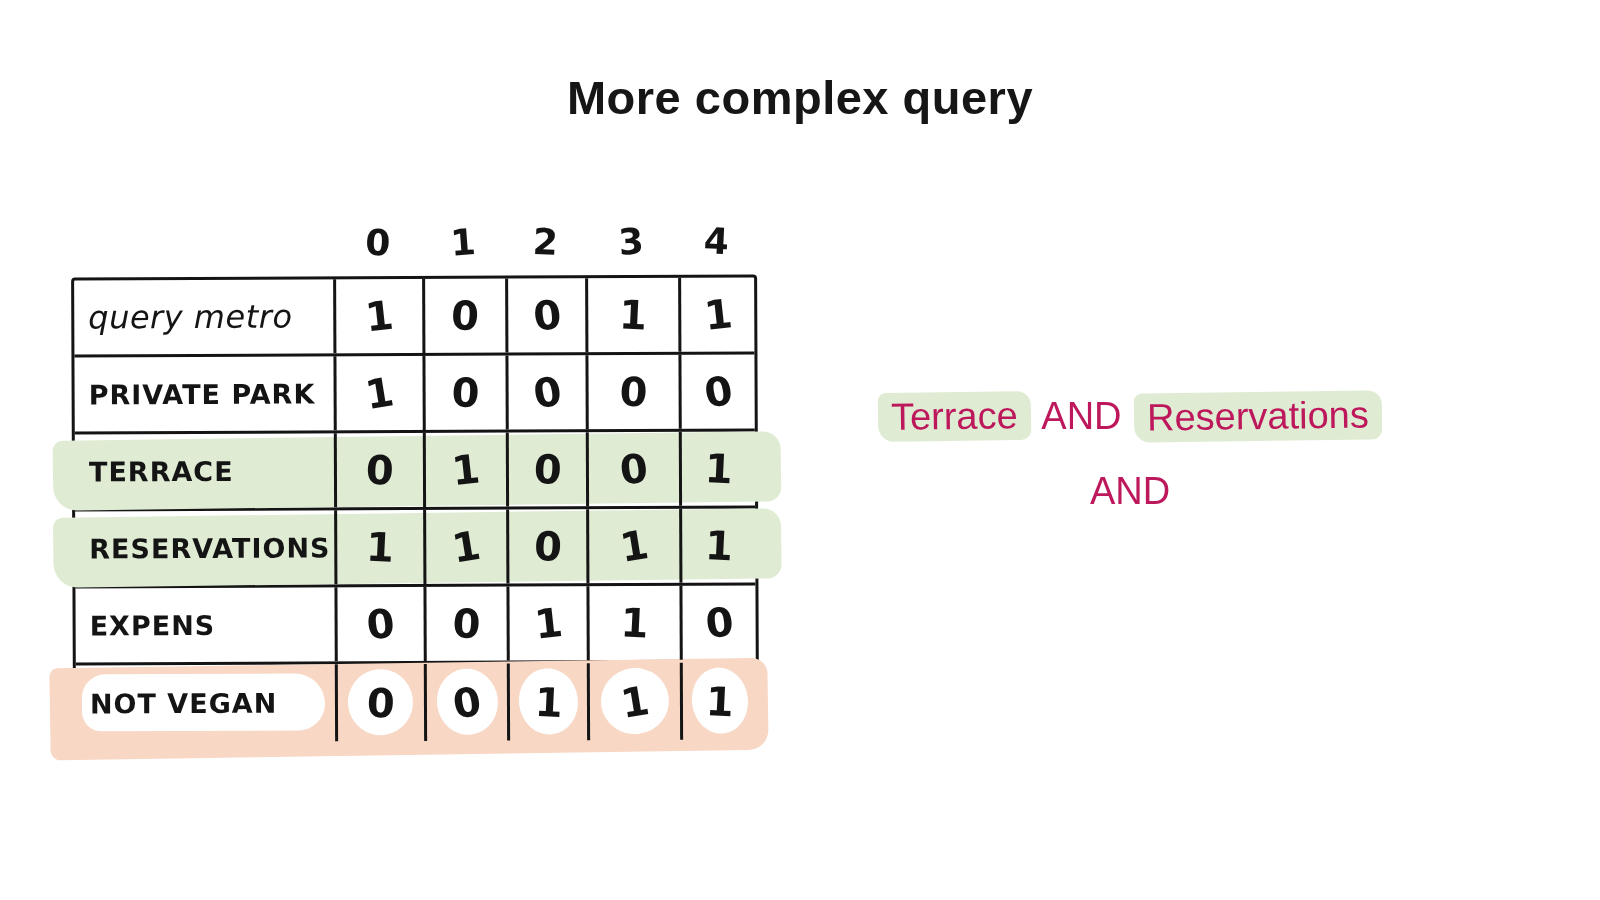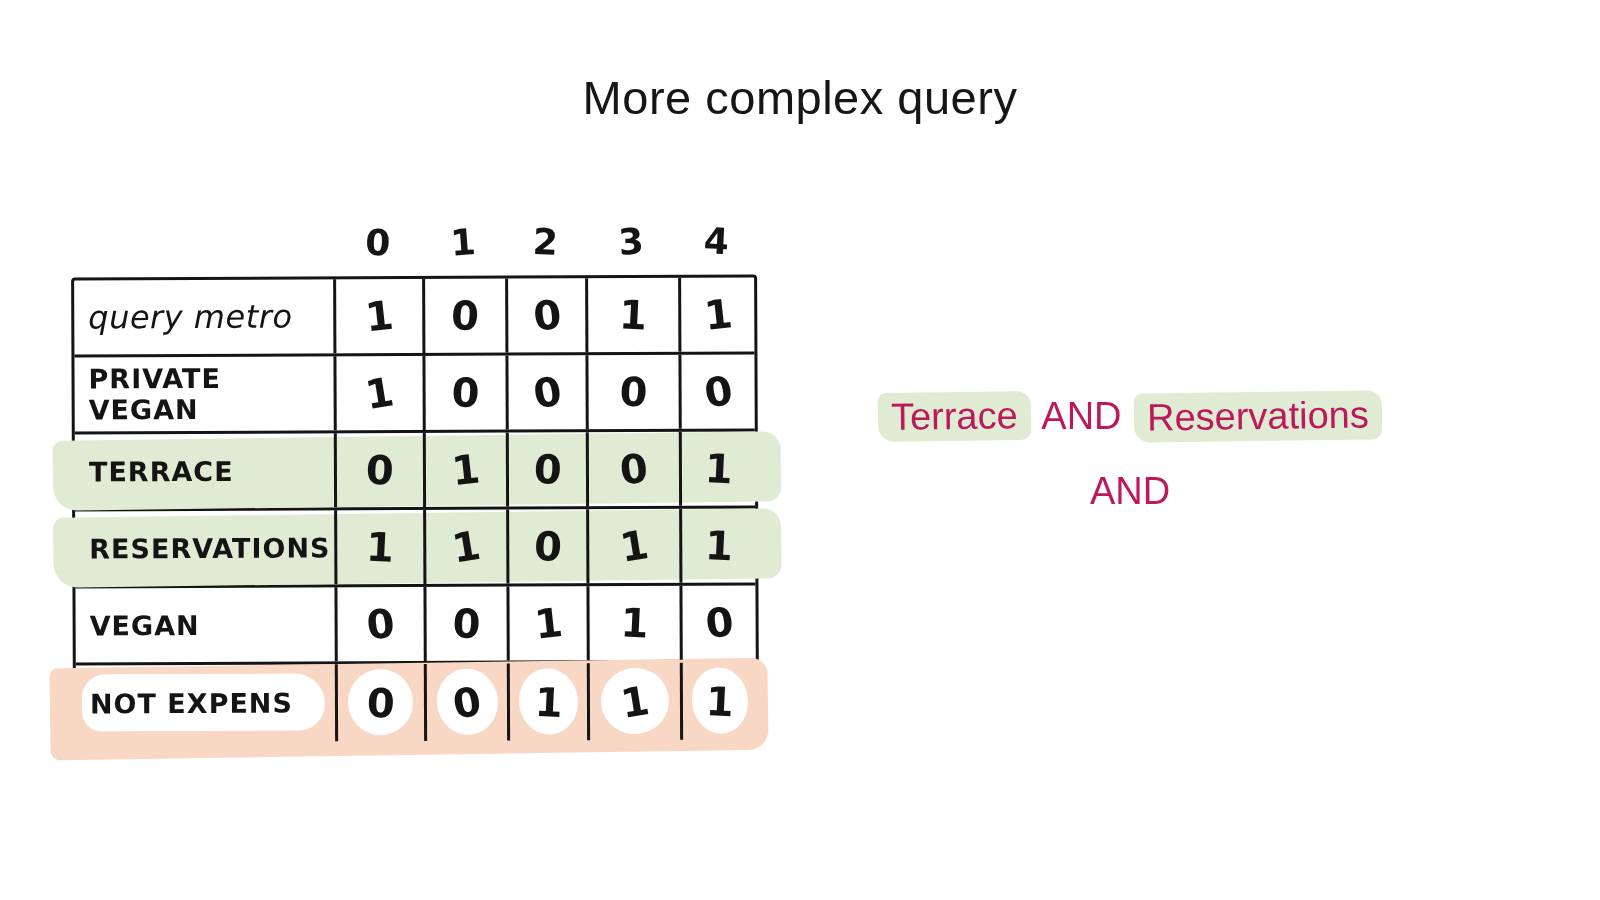--- a/index.html
+++ b/index.html
@@ -15,21 +15,21 @@
   }
 
   
   .title {
     position: absolute;
     top: 70px;
     left: 0;
     width: 100%;
     text-align: center;
     font-size: 47px;
-    font-weight: 400;
+    font-weight: 700;
     letter-spacing: 0.5px;
     color: #161616;
   }
 
   
   .table-wrap {
     position: absolute;
     left: 72px;
     top: 222px;
     transform: rotate(-0.25deg);
@@ -213,21 +213,21 @@
         <div class="cell bit-cell">
             <span class="bit">1</span>
           </div>
         <div class="cell bit-cell">
             <span class="bit">1</span>
           </div>
       </div>
 
       <div class="row">
         <div class="cell label-cell">
-            <span>PRIVATE VEGAN</span>
+            <span>PRIVATE PARK</span>
           </div>
         <div class="cell bit-cell">
             <span class="bit">1</span>
           </div>
         <div class="cell bit-cell">
             <span class="bit">0</span>
           </div>
         <div class="cell bit-cell">
             <span class="bit">0</span>
           </div>
@@ -278,21 +278,21 @@
         <div class="cell bit-cell">
             <span class="bit">1</span>
           </div>
         <div class="cell bit-cell">
             <span class="bit">1</span>
           </div>
       </div>
 
       <div class="row">
         <div class="cell label-cell">
-            <span>VEGAN</span>
+            <span>EXPENS</span>
           </div>
         <div class="cell bit-cell">
             <span class="bit">0</span>
           </div>
         <div class="cell bit-cell">
             <span class="bit">0</span>
           </div>
         <div class="cell bit-cell">
             <span class="bit">1</span>
           </div>
@@ -300,21 +300,21 @@
             <span class="bit">1</span>
           </div>
         <div class="cell bit-cell">
             <span class="bit">0</span>
           </div>
       </div>
 
       <div class="row row-pink">
         <div class="band band-pink"></div>
         <div class="cell label-cell">
-            <span>NOT EXPENS</span>
+            <span>NOT VEGAN</span>
           </div>
         <div class="cell bit-cell">
             <span class="bit">0</span>
           </div>
         <div class="cell bit-cell">
             <span class="bit">0</span>
           </div>
         <div class="cell bit-cell">
             <span class="bit">1</span>
           </div>

